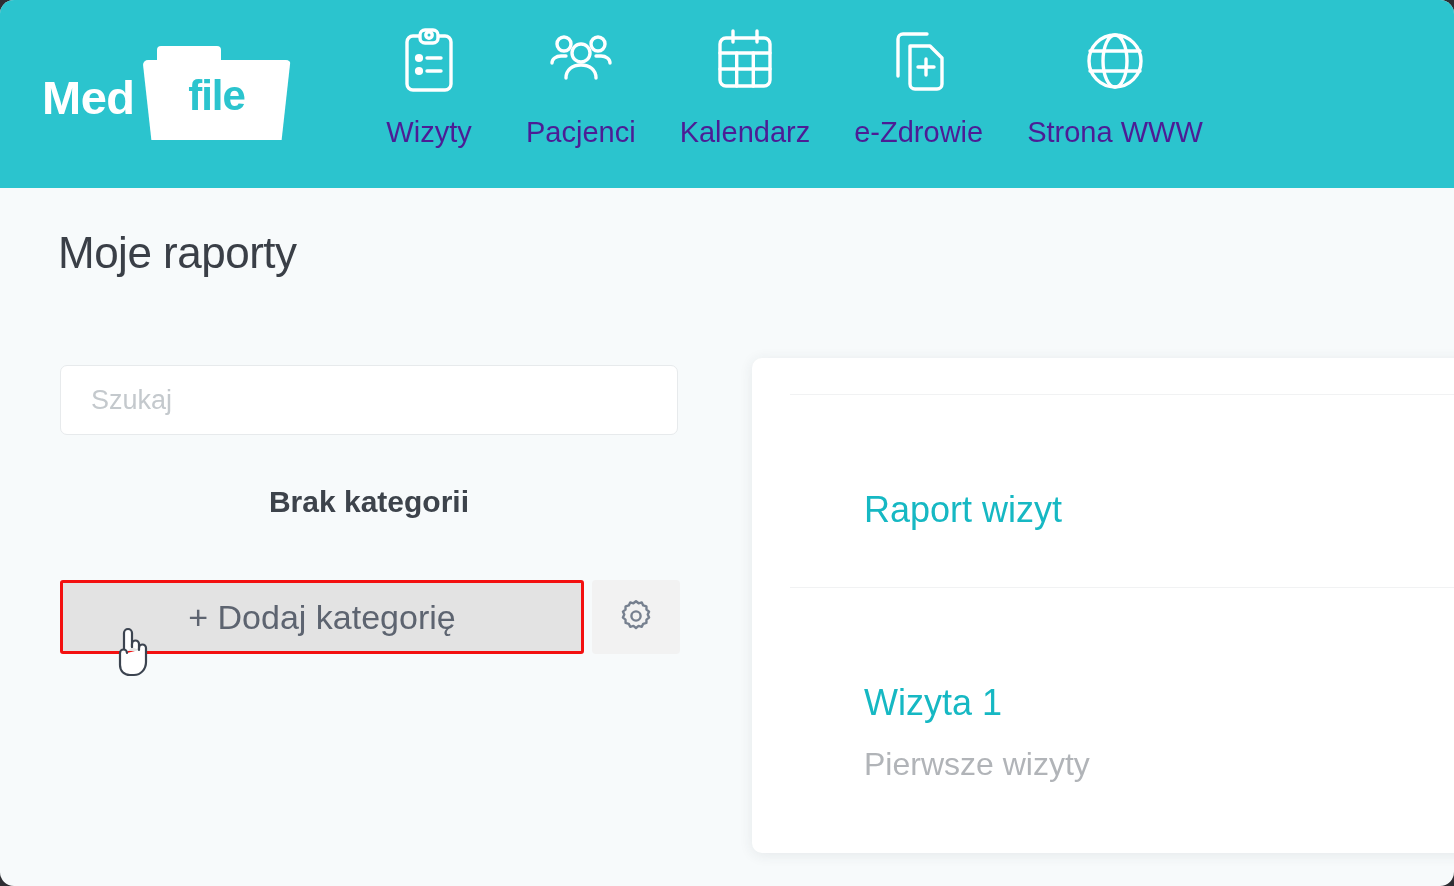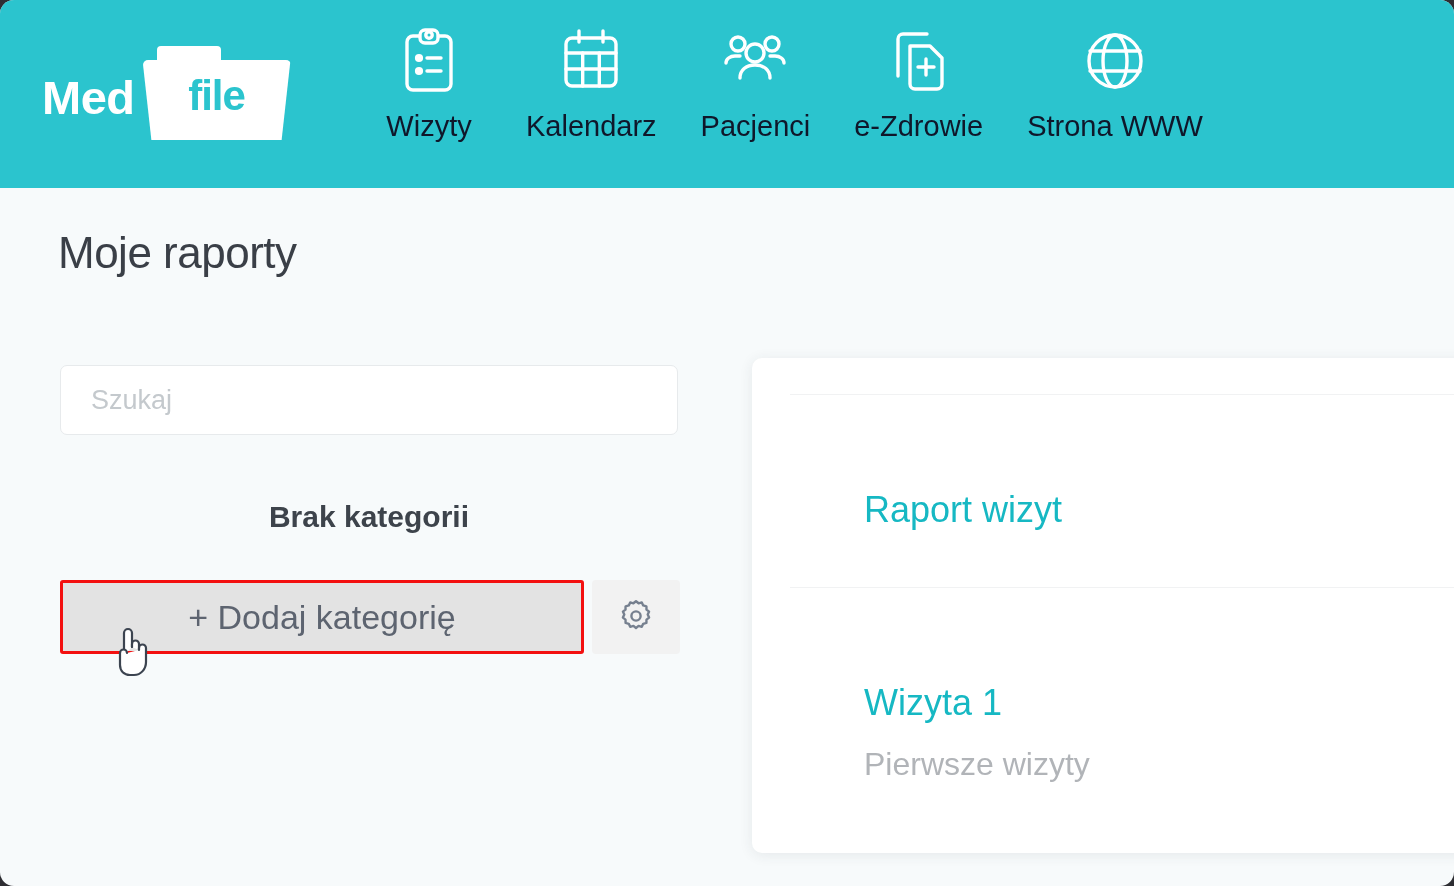--- a/index.html
+++ b/index.html
@@ -96,23 +96,23 @@
     cursor: pointer;
     min-width: 150px;
   }
   .nav-icon {
     height: 74px;
     display: flex;
     align-items: center;
     justify-content: center;
   }
   .nav-label {
-    color: #0f172a;
+    color: #4c1d95;
     font-size: 29px;
-    margin-top: 12px;
+    margin-top: 18px;
     white-space: nowrap;
   }
 
   
   .page-title {
     position: absolute;
     left: 58px;
     top: 228px;
     font-size: 44px;
     color: #3a3f47;
@@ -133,21 +133,21 @@
     color: #6b7280;
     padding: 0 30px;
     font-family: "Liberation Sans", sans-serif;
     outline: none;
   }
   .search-input::placeholder { color: #c4c9cd; }
 
   .no-category {
     position: absolute;
     left: 60px;
-    top: 500px;
+    top: 485px;
     width: 618px;
     text-align: center;
     font-size: 30px;
     color: #3d434b;
     font-weight: bold;
   }
 
   .cat-row {
     position: absolute;
     left: 60px;
@@ -256,45 +256,45 @@
             <line x1="26" y1="30" x2="40" y2="30"></line>
             <circle cx="18" cy="43" r="2.4" fill="#ffffff"></circle>
             <line x1="26" y1="43" x2="40" y2="43"></line>
           </svg>
         </span>
         <span class="nav-label">Wizyty</span>
       </div>
 
       <div class="nav-item">
         <span class="nav-icon">
+          <svg width="66" height="62" viewBox="0 0 66 62" fill="none" stroke="#ffffff" stroke-width="3.4" stroke-linecap="round" stroke-linejoin="round">
+            <circle cx="16" cy="14" r="7"></circle>
+            <circle cx="50" cy="14" r="7"></circle>
+            <circle cx="33" cy="23" r="9"></circle>
+            <path d="M4 33c0-4 4-7 9-7h5"></path>
+            <path d="M62 33c0-4-4-7-9-7h-5"></path>
+            <path d="M18 48c0-8 6-13 15-13s15 5 15 13"></path>
+          </svg>
+        </span>
+        <span class="nav-label">Pacjenci</span>
+      </div>
+
+      <div class="nav-item">
+        <span class="nav-icon">
           <svg width="60" height="66" viewBox="0 0 60 66" fill="none" stroke="#ffffff" stroke-width="3.4" stroke-linecap="round" stroke-linejoin="round">
             <rect x="5" y="10" width="50" height="48" rx="6"></rect>
             <line x1="18" y1="3" x2="18" y2="14"></line>
             <line x1="42" y1="3" x2="42" y2="14"></line>
             <line x1="5" y1="25" x2="55" y2="25"></line>
             <line x1="5" y1="41" x2="55" y2="41"></line>
             <line x1="21.7" y1="25" x2="21.7" y2="58"></line>
             <line x1="38.3" y1="25" x2="38.3" y2="58"></line>
           </svg>
         </span>
         <span class="nav-label">Kalendarz</span>
-      </div>
-
-      <div class="nav-item">
-        <span class="nav-icon">
-          <svg width="66" height="62" viewBox="0 0 66 62" fill="none" stroke="#ffffff" stroke-width="3.4" stroke-linecap="round" stroke-linejoin="round">
-            <circle cx="16" cy="14" r="7"></circle>
-            <circle cx="50" cy="14" r="7"></circle>
-            <circle cx="33" cy="23" r="9"></circle>
-            <path d="M4 33c0-4 4-7 9-7h5"></path>
-            <path d="M62 33c0-4-4-7-9-7h-5"></path>
-            <path d="M18 48c0-8 6-13 15-13s15 5 15 13"></path>
-          </svg>
-        </span>
-        <span class="nav-label">Pacjenci</span>
       </div>
 
 
       <div class="nav-item">
         <span class="nav-icon">
           <svg width="62" height="66" viewBox="0 0 62 66" fill="none" stroke="#ffffff" stroke-width="3.4" stroke-linecap="round" stroke-linejoin="round">
             <path d="M10 48V11a5 5 0 0 1 5-5h24"></path>
             <path d="M22 18h20l12 12v26a5 5 0 0 1-5 5H27a5 5 0 0 1-5-5z"></path>
             <line x1="38" y1="31" x2="38" y2="47"></line>
             <line x1="30" y1="39" x2="46" y2="39"></line>

